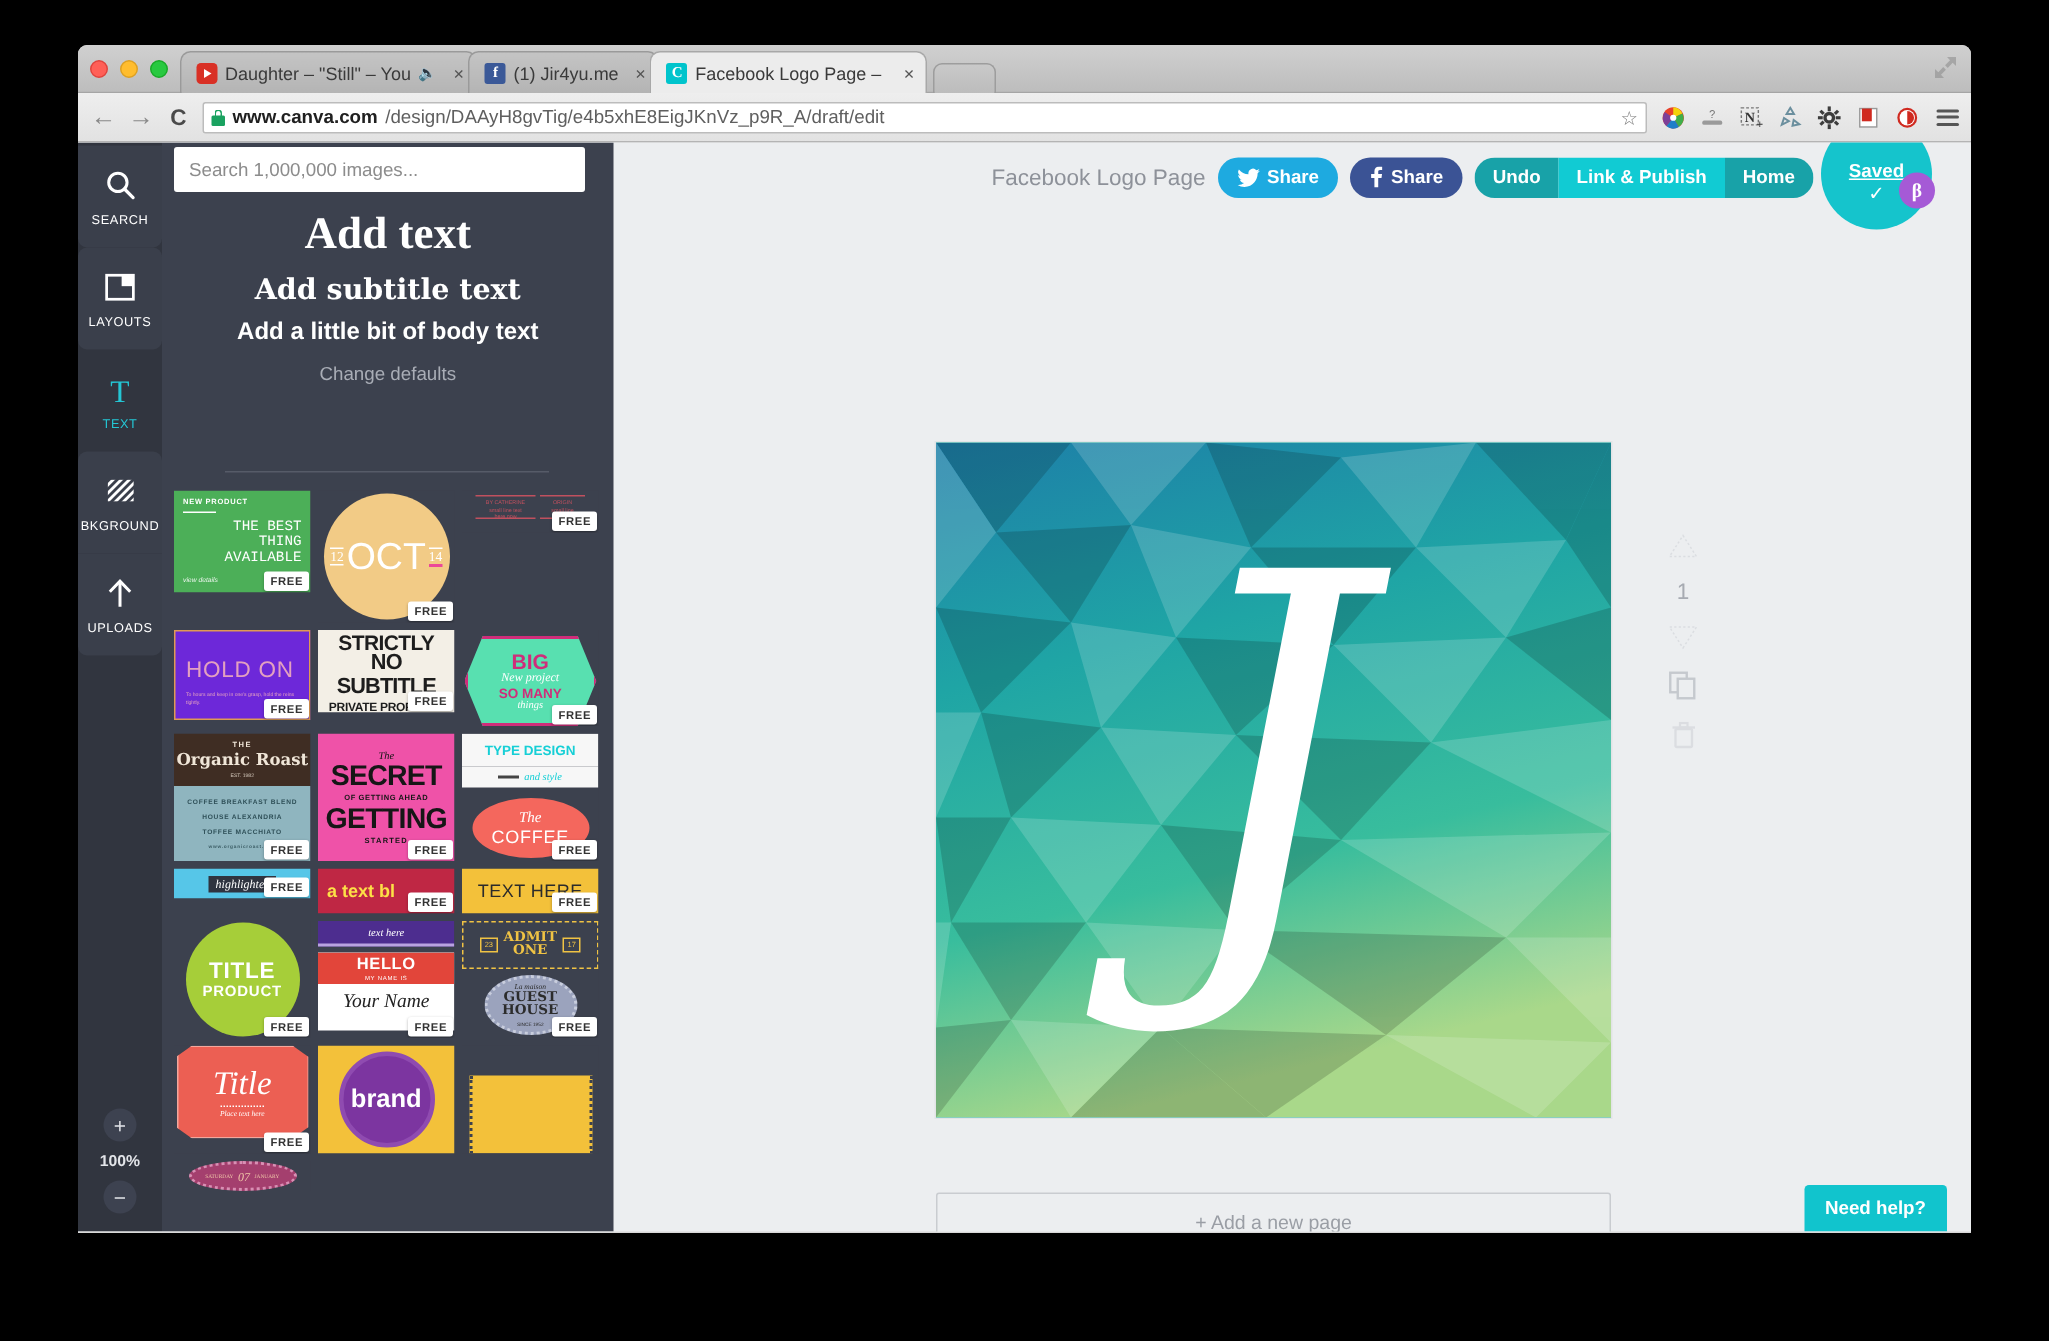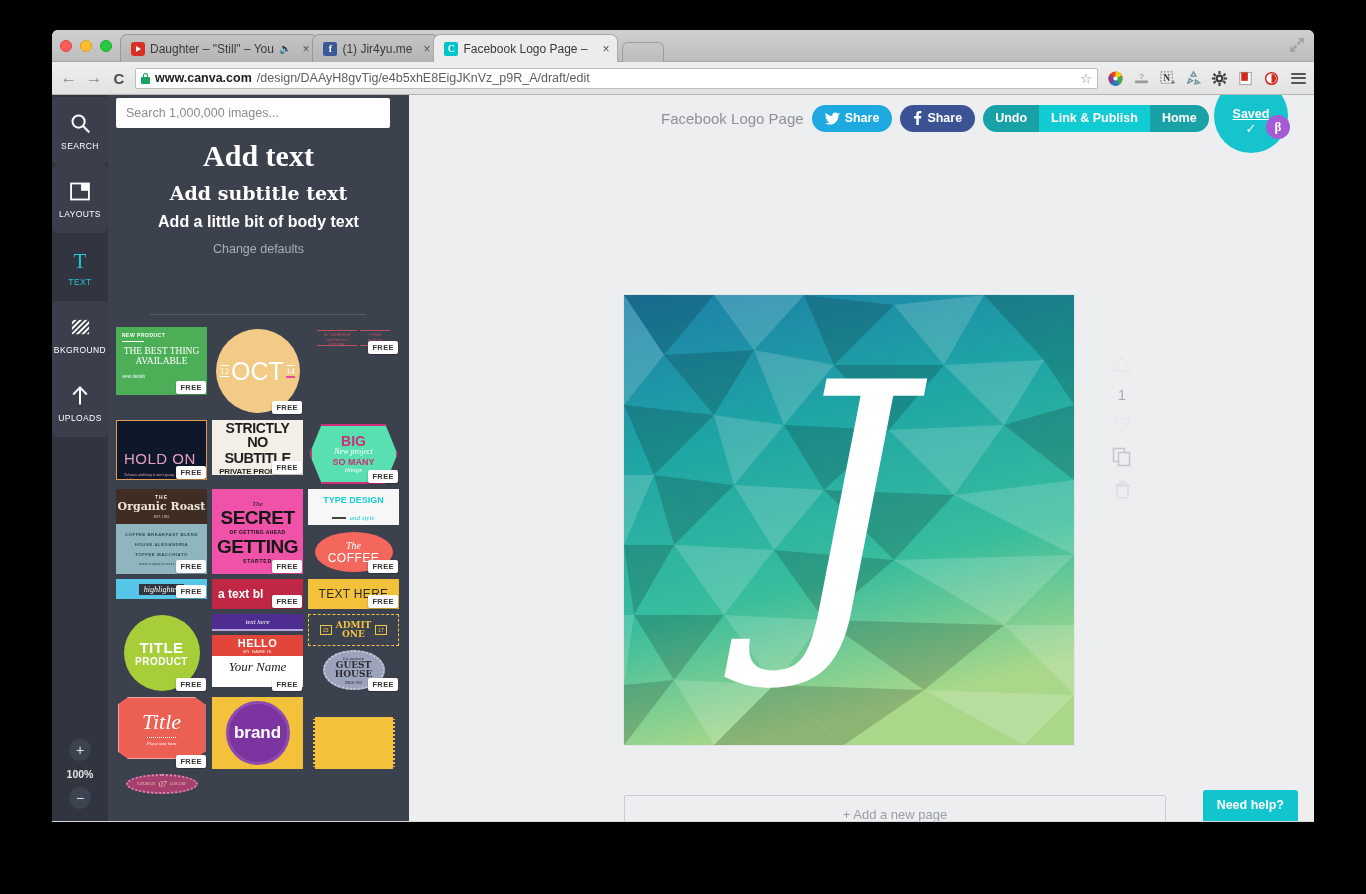--- a/index.html
+++ b/index.html
@@ -250,21 +250,21 @@
     font-family: "DejaVu Serif", serif;
     font-style: italic;
     font-size: 330px;
     color: #fff;
     line-height: 1;
     padding-bottom: 30px;
     padding-right: 6px;
   }
   #add-page-btn {
     position: absolute; left: 215px; top: 654px;
-    width: 542px; height: 38px;
+    width: 450px; height: 38px;
     border: 1px solid #c9ccd0;
     background: #eceef0;
     border-radius: 2px;
     display: flex; align-items: center; justify-content: center;
     font-size: 13px; color: #9a9ea5;
   }
   
   #page-tools {
     position: absolute; left: 690px; top: 215px;
     width: 46px;
@@ -464,21 +464,21 @@
         <div class="preset-change">Change defaults</div>
       </div>
       <div class="panel-divider"></div>
 
       <div id="thumb-grid">
 
         <div class="thumb" style="height:68px">
           <div class="tcard" style="height:68px;background:#4caf58;color:#fff;align-items:flex-start;padding:5px 6px;justify-content:flex-start">
             <div style="font-size:5px;font-weight:bold;letter-spacing:.5px">NEW PRODUCT</div>
             <div style="width:22px;height:1px;background:#fff;margin:3px 0 4px"></div>
-            <div style="font-size:9.5px;text-align:center;line-height:1.1;font-family:Liberation Serif, serif">THE BEST THING AVAILABLE</div>
+            <div style="font-size:9.5px;text-align:right;line-height:1.1;font-family:Liberation Mono, monospace">THE BEST THING AVAILABLE</div>
             <div style="font-size:4.5px;font-style:italic;margin-top:7px;opacity:.9">view details</div>
           </div>
           <span class="free-badge">FREE</span>
         </div>
 
         <div class="thumb" style="height:88px">
           <div class="tcard" style="height:88px;background:#3c414e;">
             <div style="width:84px;height:84px;border-radius:50%;background:#f2cb86;display:flex;align-items:center;justify-content:center;gap:2px;color:#fff;">
               <span style="font-size:9px;font-family:'Liberation Serif',serif;border-top:1px solid #fff;border-bottom:1px solid #fff">12</span>
               <span style="font-size:25px;font-family:'Liberation Sans',sans-serif">OCT</span>
@@ -490,21 +490,21 @@
 
         <div class="thumb" style="height:28px">
           <div class="tcard" style="height:28px;background:#3c414e;flex-direction:row;gap:3px;padding-top:3px;align-items:flex-start">
             <div style="width:40px;border-top:1px solid #c0505e;border-bottom:1px solid #c0505e;height:16px;color:#c0505e;font-size:3.6px;padding:2px 2px;text-align:center;line-height:1.3">BY CATHERINE<br>small line text<br>here now</div>
             <div style="width:30px;border-top:1px solid #c0505e;border-bottom:1px solid #c0505e;height:16px;color:#c0505e;font-size:3.6px;padding:2px;text-align:center;line-height:1.3">ORIGIN<br>small line<br>here</div>
           </div>
           <span class="free-badge">FREE</span>
         </div>
 
         <div class="thumb" style="height:60px">
-          <div class="tcard" style="height:60px;background:#0f172a;border:1.5px solid #e09a54;align-items:flex-start;padding:24px 7px;justify-content:flex-start">
+          <div class="tcard" style="height:60px;background:#6d28d9;border:1.5px solid #e09a54;align-items:flex-start;padding:12px 7px;justify-content:flex-start">
             <div style="width:66px;height:1.5px;background:#e09a54;margin-bottom:5px"></div>
             <div style="font-size:15px;color:#e3a0c0;letter-spacing:.5px;font-family:'Liberation Sans',sans-serif">HOLD ON</div>
             <div style="font-size:3.4px;color:#e3a0c0;text-align:left;margin-top:6px;line-height:1.4">To hours and keep in one's grasp, hold the reins tightly.</div>
           </div>
           <span class="free-badge">FREE</span>
         </div>
 
         <div class="thumb" style="height:55px">
           <div class="tcard" style="height:55px;background:#f3efe6;color:#1d1d1d;justify-content:center;padding:4px 3px">
             <div style="font-size:14px;font-weight:bold;letter-spacing:-.4px">STRICTLY</div>
@@ -573,21 +573,21 @@
 
         <div class="thumb" style="height:20px">
           <div class="tcard" style="height:20px;background:#56c6e8;justify-content:center">
             <span style="font-size:8px;font-style:italic;font-family:'Liberation Serif',serif;color:#1b1b1b;background:#2f3440;padding:1px 5px;color:#fff">highlighter</span>
           </div>
           <span class="free-badge">FREE</span>
         </div>
 
         <div class="thumb" style="height:30px">
           <div class="tcard" style="height:30px;background:#bf2744;justify-content:center;align-items:flex-start;padding-left:6px">
-            <span style="font-size:12px;font-weight:bold;color:#ffffff">a text bl</span>
+            <span style="font-size:12px;font-weight:bold;color:#fde047">a text bl</span>
           </div>
           <span class="free-badge">FREE</span>
         </div>
 
         <div class="thumb" style="height:30px">
           <div class="tcard" style="height:30px;background:#f3c13a;justify-content:center">
             <span style="font-size:12px;color:#2b2b2b;letter-spacing:.3px">TEXT HERE</span>
           </div>
           <span class="free-badge">FREE</span>
         </div>

